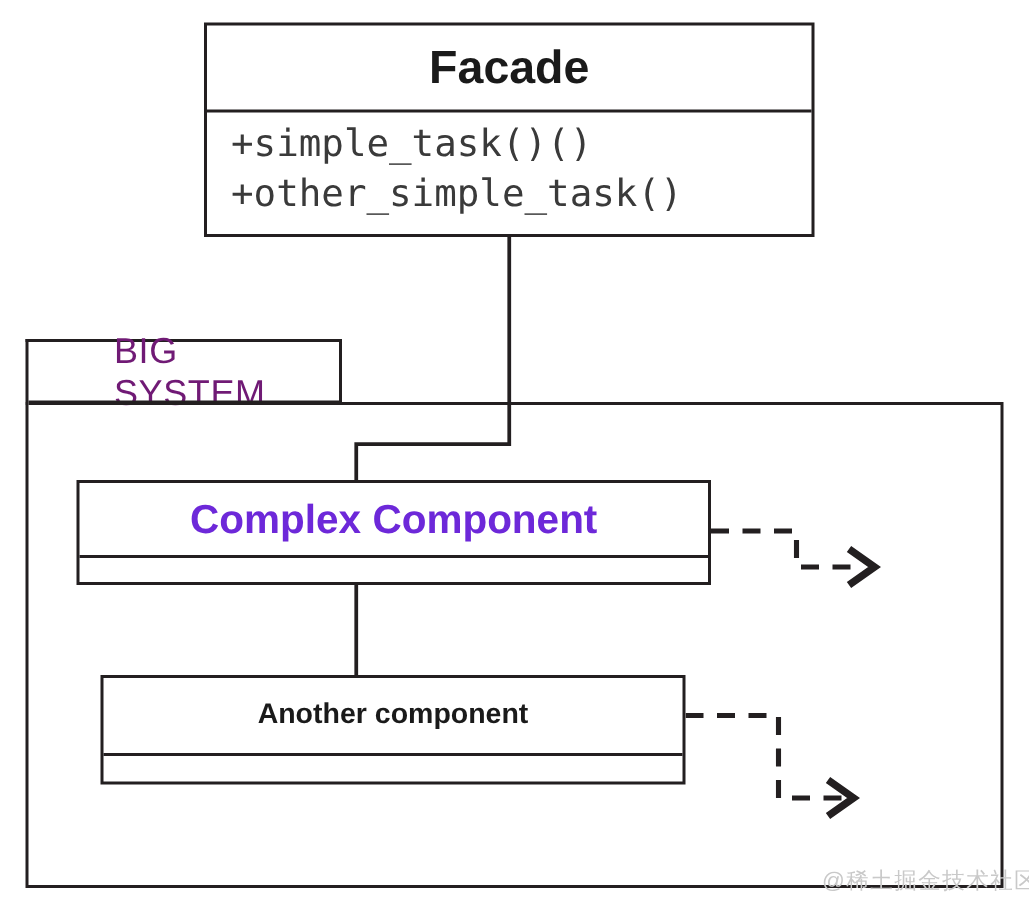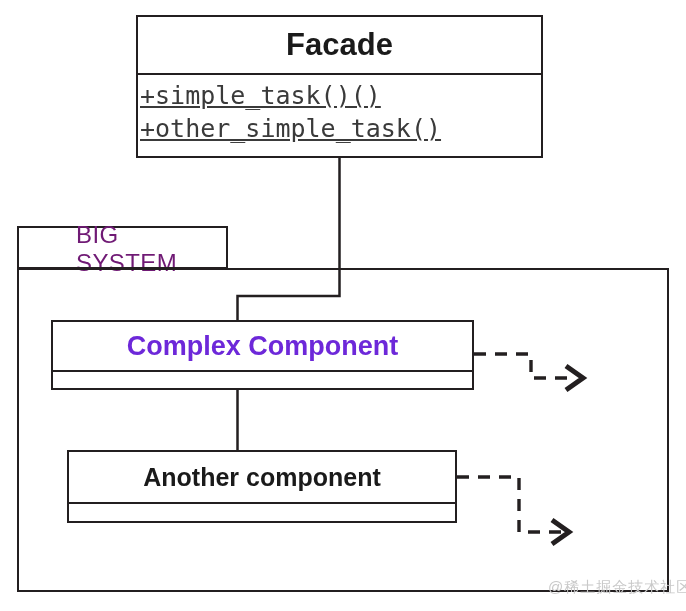--- a/index.html
+++ b/index.html
@@ -46,27 +46,26 @@
     border-bottom: 2px solid #231f20;
     display: flex;
     align-items: center;
     justify-content: center;
     font-size: 31px;
     font-weight: bold;
     color: #1a1a1a;
     letter-spacing: 0px;
   }
   #facade-methods {
-    padding: 4px 0 0 2px;
+    padding: 4px 0 0 16px;
     font-family: "DejaVu Sans Mono", "Liberation Mono", monospace;
     font-size: 25px;
     line-height: 1.32;
     color: #3a3a3a;
     white-space: pre;
-    text-decoration: underline;
   }
   
   #package-frame {
     position: absolute;
     left: 17px;
     top: 268px;
     width: 652px;
     height: 324px;
     box-sizing: border-box;
     border: 2px solid #231f20;
@@ -128,21 +127,21 @@
     width: 390px;
     height: 73px;
   }
   #another-component-title {
     height: 52px;
     box-sizing: border-box;
     border-bottom: 2px solid #231f20;
     display: flex;
     align-items: center;
     justify-content: center;
-    font-size: 25px;
+    font-size: 19px;
     font-weight: bold;
     color: #1a1a1a;
   }
   #another-component-compartment {
     height: 17px;
   }
   
   #watermark {
     position: absolute;
     left: 548px;

